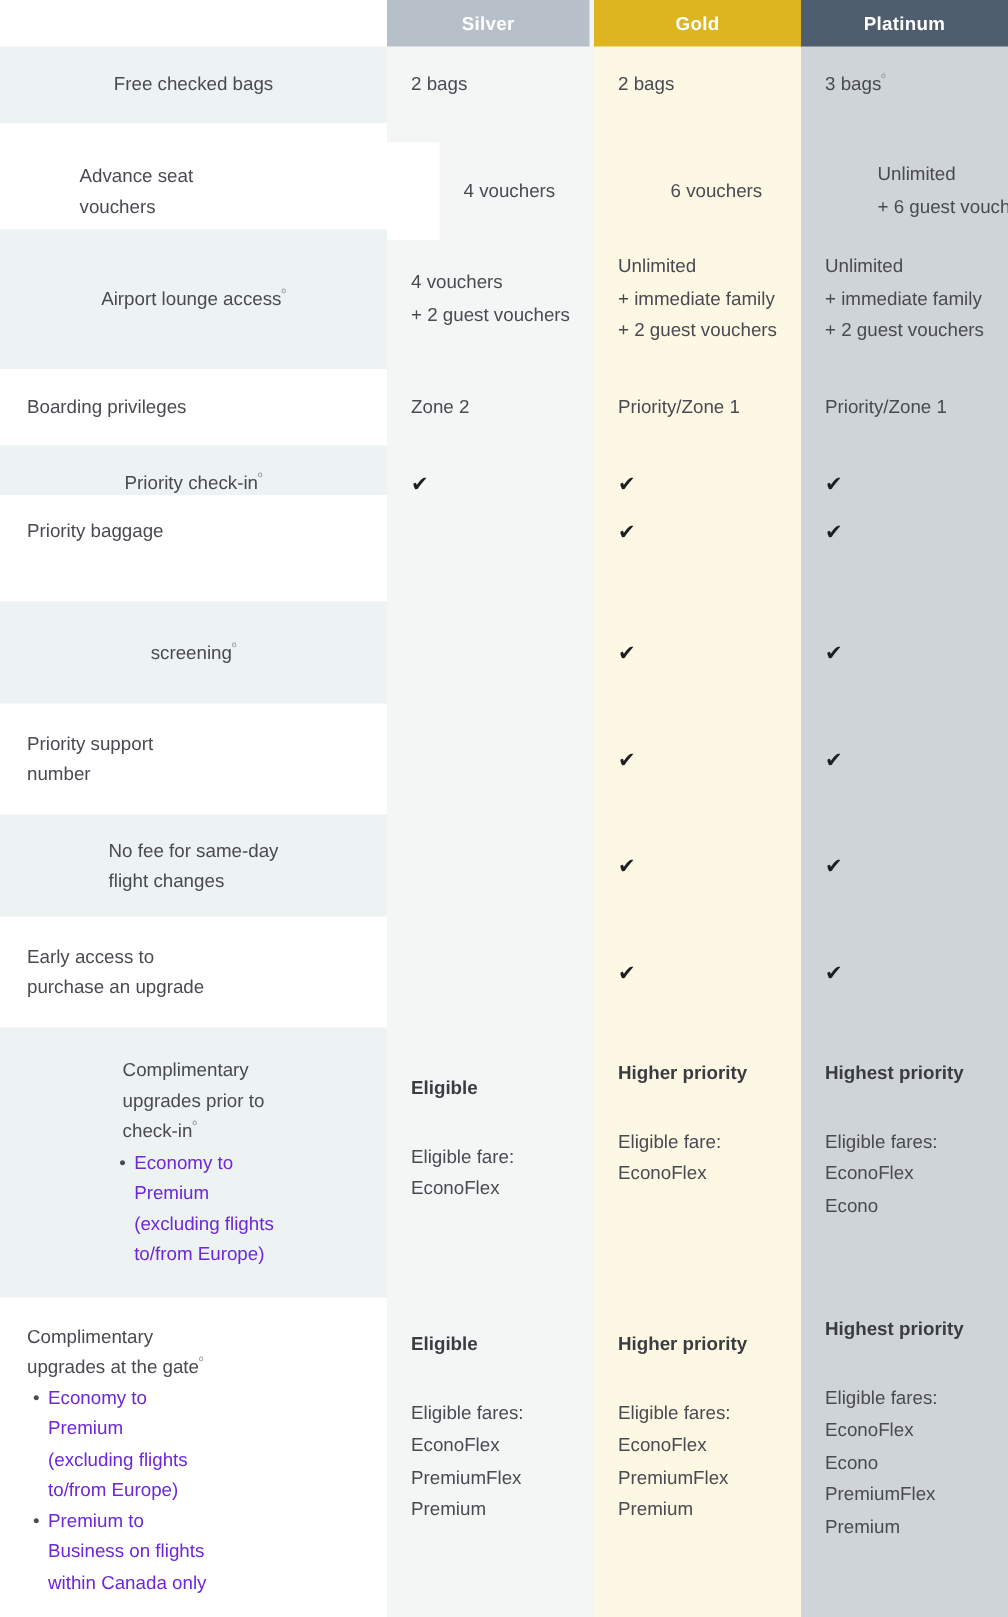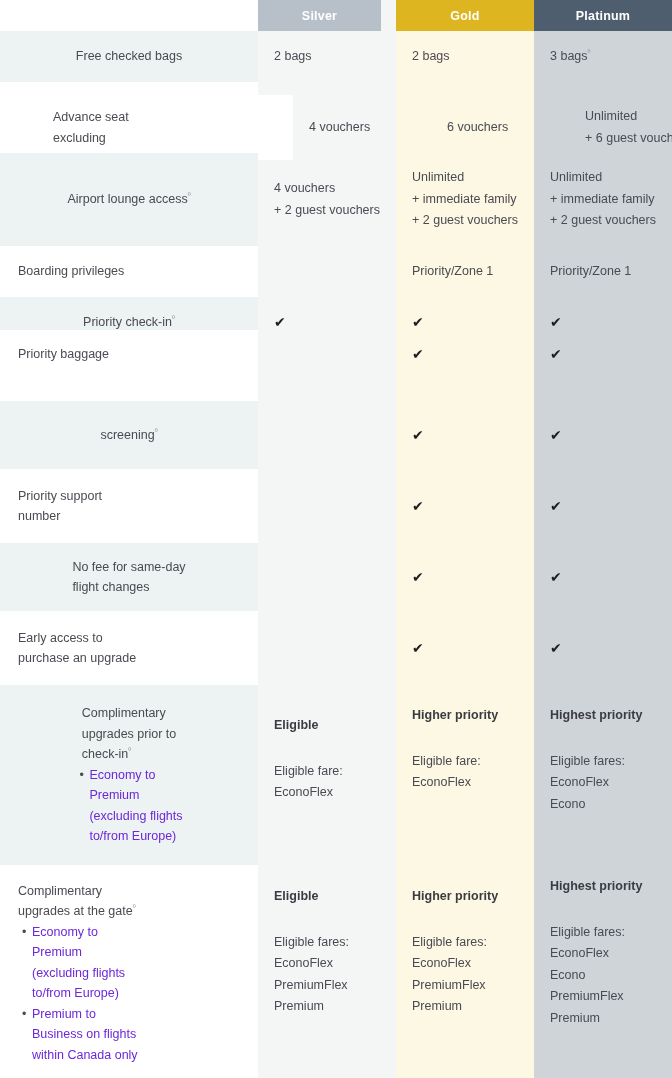--- a/index.html
+++ b/index.html
@@ -23,21 +23,21 @@
   #band-platinum{left:534px;width:138px;background:#cfd4d9;}
 
   
   #headrow{position:absolute;left:0;top:0;height:31px;width:672px;}
   .hcell{
     position:absolute;top:0;height:31px;
     display:flex;align-items:center;justify-content:center;
     color:#ffffff;font-size:12.5px;font-weight:bold;letter-spacing:.2px;
   }
   #h-feature {left:0;width:258px;background:#ffffff;}
-  #h-silver  {left:258px;width:123px;background:#b7c0c8;}
+  #h-silver  {left:258px;width:135px;background:#b7c0c8;}
   #h-gold    {left:396px;width:138px;background:#ddb521;}
   #h-platinum{left:534px;width:138px;background:#4e5e6e;}
 
   
   .row{position:absolute;left:0;width:672px;}
   .featcell{
     position:absolute;left:0;top:0;width:258px;bottom:0;
     box-sizing:border-box;padding:0 18px;
     display:flex;flex-direction:column;justify-content:center;
   }
@@ -111,21 +111,21 @@
           <div class="val">2 bags</div>
         </div>
         <div class="valcell c-platinum">
           <div class="val">3 bags<sup>º</sup></div>
         </div>
       </div>
       <div class="row plain" style="top: 95px; height: 65px; margin-left: 35px;">
         <div class="featcell">
           <div class="feat-title">
             <span class="lines">Advance seat</span>
-            <span class="lines">excluding</span>
+            <span class="lines">vouchers</span>
           </div>
         </div>
         <div class="valcell c-silver">
           <div class="val">4 vouchers</div>
         </div>
         <div class="valcell c-gold">
           <div class="val">6 vouchers</div>
         </div>
         <div class="valcell c-platinum">
           <div class="val">Unlimited</div>
@@ -151,20 +151,23 @@
           <div class="val">Unlimited</div>
           <div class="val">+ immediate family</div>
           <div class="val">+ 2 guest vouchers</div>
         </div>
       </div>
       <div class="row plain" style="top: 249px; height: 45px;">
         <div class="featcell">
           <div class="feat-title">
             <span class="lines">Boarding privileges</span>
           </div>
+        </div>
+        <div class="valcell c-silver">
+          <div class="val">Zone 2</div>
         </div>
         <div class="valcell c-gold">
           <div class="val">Priority/Zone 1</div>
         </div>
         <div class="valcell c-platinum">
           <div class="val">Priority/Zone 1</div>
         </div>
       </div>
       <div class="row shade" style="top: 297px; height: 50px;">
         <div class="featcell">

